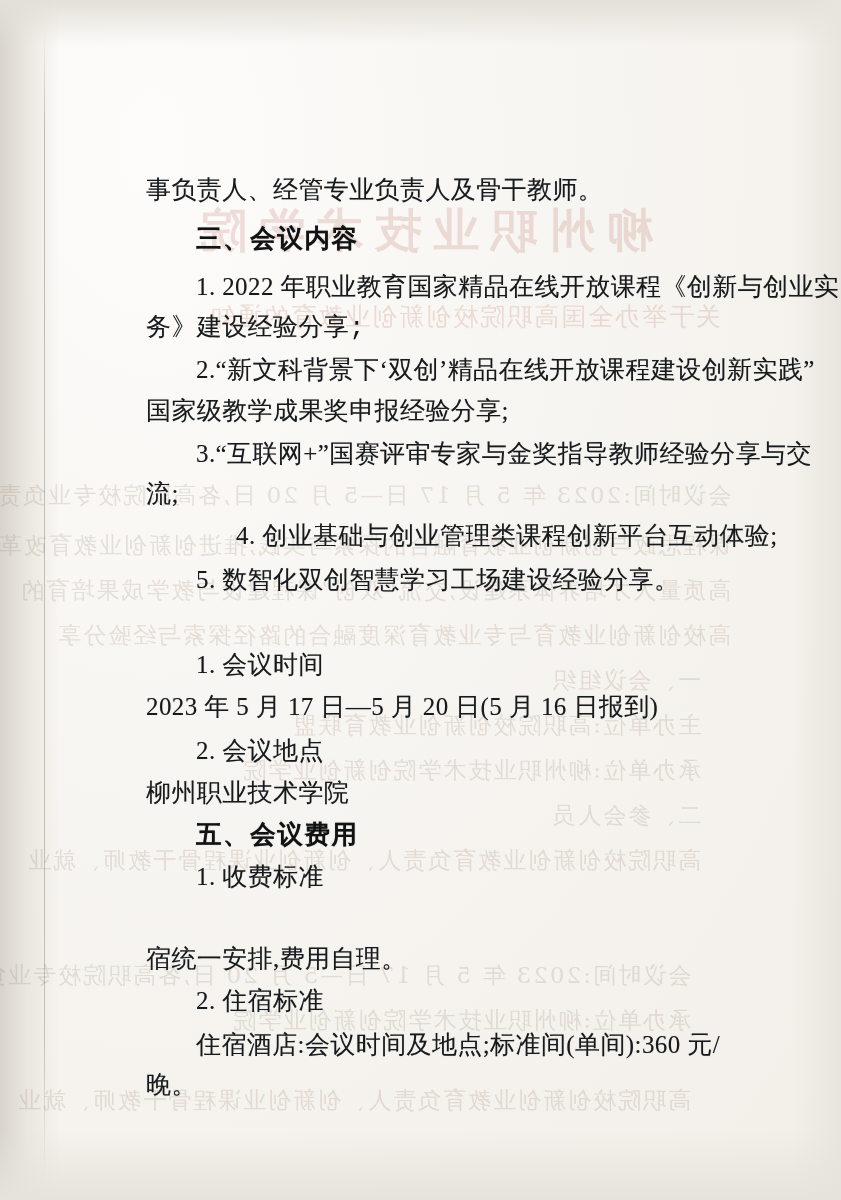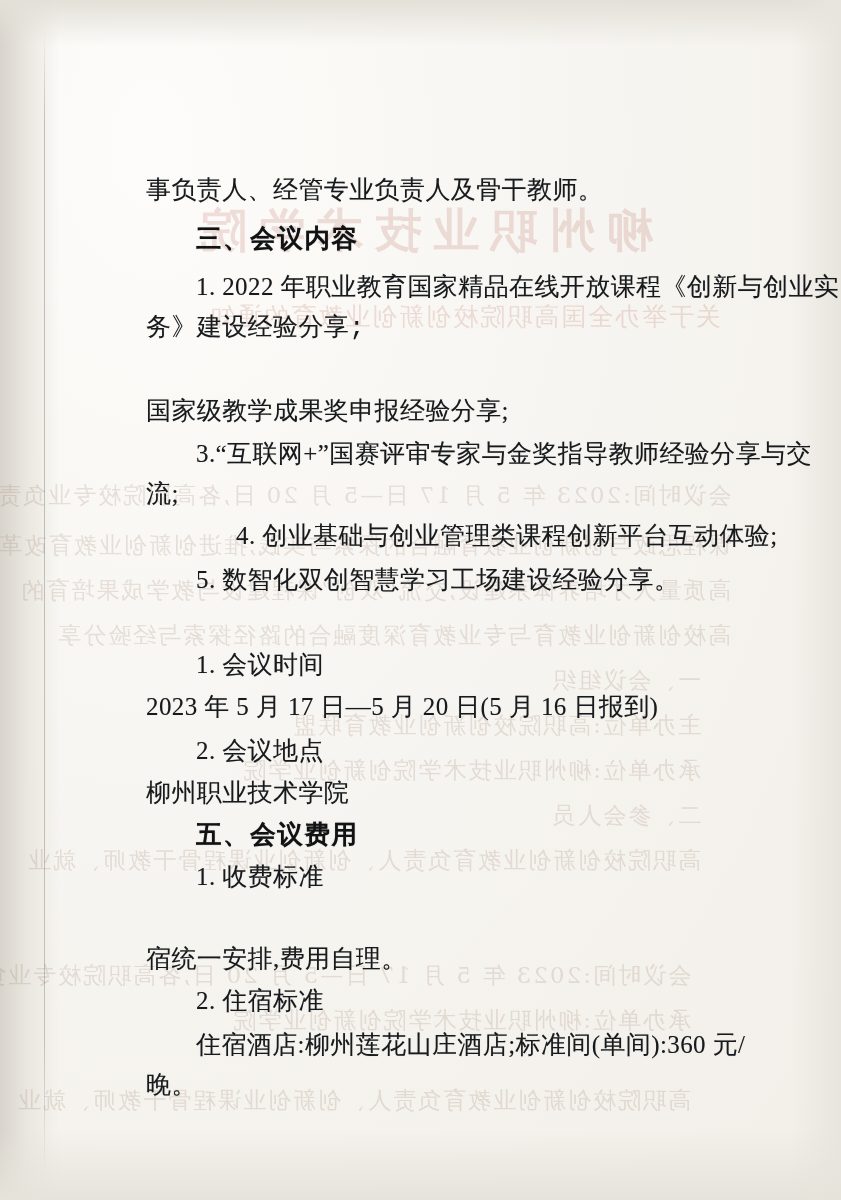--- a/index.html
+++ b/index.html
@@ -140,30 +140,31 @@
     <div class="bl-line" style="top:960px; left:150px; font-size:23px;">会议时间:2023 年 5 月 17 日—5 月 20 日,各高职院校专业负责人</div>
     <div class="bl-line" style="top:1005px; left:150px; font-size:23px;">承办单位:柳州职业技术学院创新创业学院</div>
     <div class="bl-line" style="top:1085px; left:150px; font-size:23px;">高职院校创新创业教育负责人、创新创业课程骨干教师、就业</div>
   </div>
 
   <div class="content">
     <div class="line" style="left:146px; top:175px;">事负责人、经管专业负责人及骨干教师。</div>
     <div class="line heading" style="left:196px; top:224px;">三、会议内容</div>
     <div class="line" style="left:196px; top:272px;">1. 2022 年职业教育国家精品在线开放课程《创新与创业实</div>
     <div class="line" style="left:146px; top:314px;font-family:Liberation Mono, monospace;">务》建设经验分享;</div>
+    <div class="line" style="left:196px; top:355px;">2.“新文科背景下‘双创’精品在线开放课程建设创新实践”</div>
     <div class="line" style="left:146px; top:396px;">国家级教学成果奖申报经验分享;</div>
     <div class="line" style="left:196px; top:439px;">3.“互联网+”国赛评审专家与金奖指导教师经验分享与交</div>
     <div class="line" style="left:146px; top:479px;">流;</div>
     <div class="line" style="left:196px; top:521px;margin-left:40px;">4. 创业基础与创业管理类课程创新平台互动体验;</div>
     <div class="line" style="left:196px; top:565px;">5. 数智化双创智慧学习工场建设经验分享。</div>
     <div class="line" style="left:196px; top:650px;">1. 会议时间</div>
     <div class="line" style="left:146px; top:692px;">2023 年 5 月 17 日—5 月 20 日(5 月 16 日报到)</div>
     <div class="line" style="left:196px; top:736px;">2. 会议地点</div>
     <div class="line" style="left:146px; top:778px;">柳州职业技术学院</div>
     <div class="line heading" style="left:196px; top:820px;">五、会议费用</div>
     <div class="line" style="left:196px; top:862px;">1. 收费标准</div>
     <div class="line" style="left:146px; top:944px;">宿统一安排,费用自理。</div>
     <div class="line" style="left:196px; top:986px;">2. 住宿标准</div>
-    <div class="line" style="left:196px; top:1030px;">住宿酒店:柳州莲花山庄酒店;标准间(单间):360 元/</div>
+    <div class="line" style="left:196px; top:1030px;">住宿酒店:会议时间及地点;标准间(单间):360 元/</div>
     <div class="line" style="left:146px; top:1070px;">晚。</div>
   </div>
 
 </div>
 
 </body></html>

